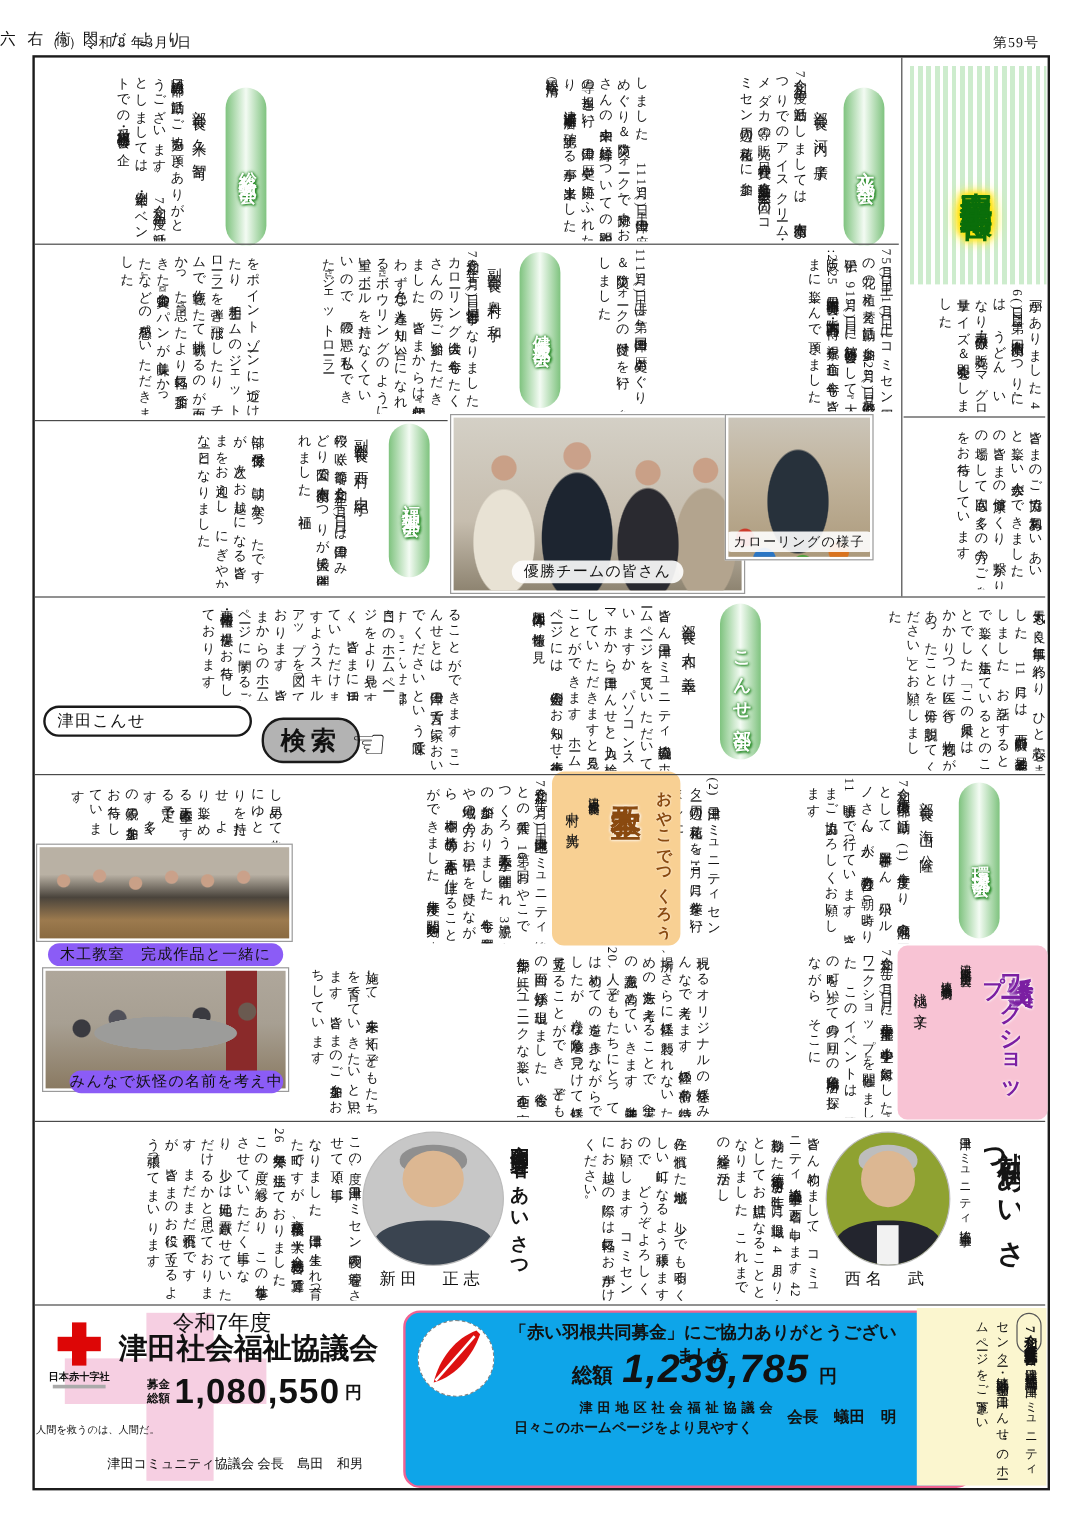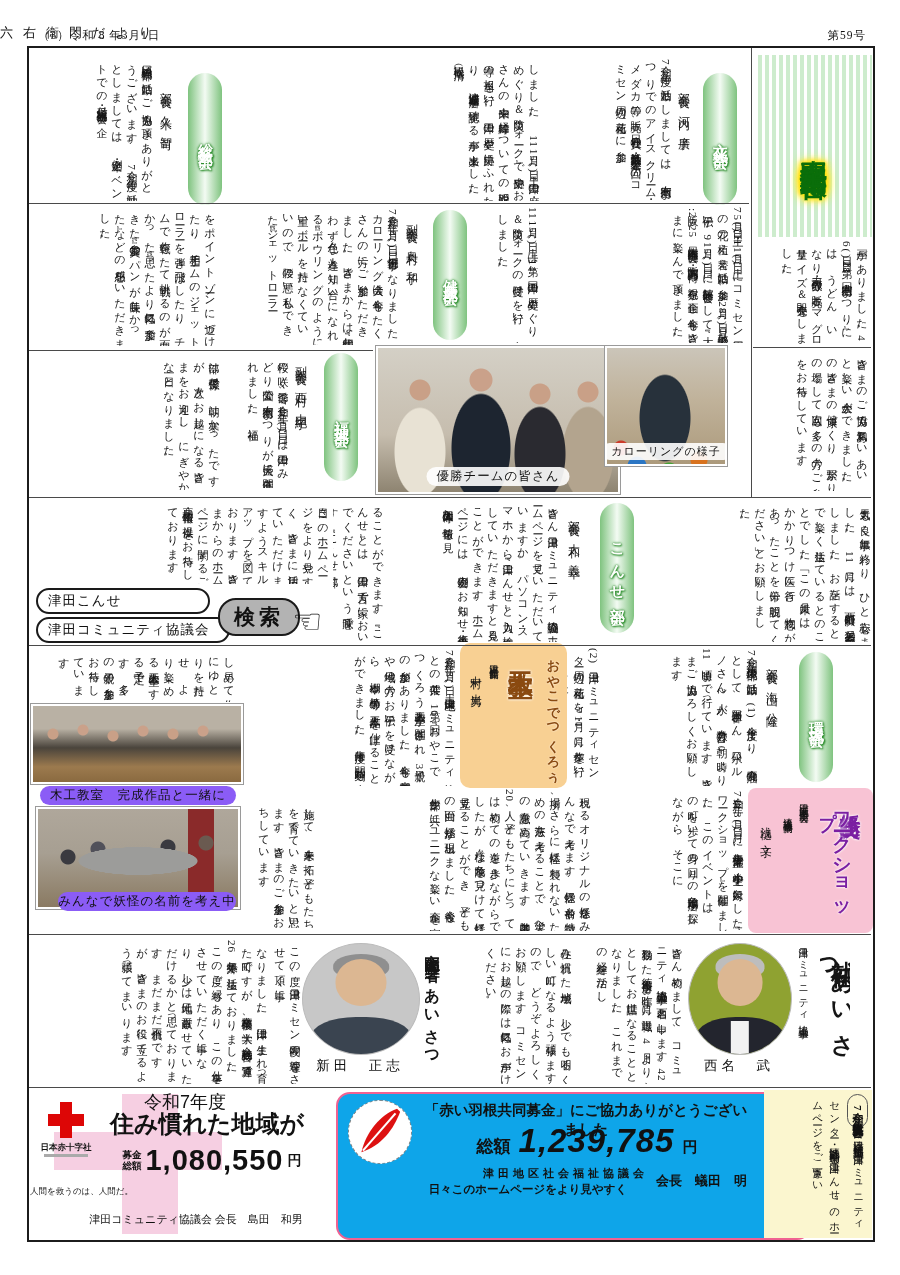--- a/index.html
+++ b/index.html
@@ -140,21 +140,20 @@
       <div class="cap-pill" style="font-size:11px;bottom:4px;">カローリングの様子</div>
     </div>
   </div>
 
   <div class="vt" style="left:640px;top:500px;width:232px;height:142px;">天気も良く無事に終わり、ひと安心しました。　11月には、西新浜町の独居老人宅を訪問しました。お話をすると毎日元気で楽しく生活しているとのことでした。「この月末には、かかりつけ医に行き、物忘れがあったことを十分に説明してください」とお願いしました。</div>
   <div class="vt" style="left:388px;top:500px;width:172px;height:142px;">皆さん津田コミュニティ協議会のホームページを見ていただいていますか。パソコン・スマホから『津田こんせ』と入力し検索していただきますと見ることができます。ホームページには、定例会のお知らせ・行事予定・組織・役員・専門部・加入団体等の情報を見</div>
   <div class="vt" style="left:333px;top:500px;width:52px;height:142px;">ることができます。『こんせ』とは、津田の方言で家においでくださいという意味です。『こんせ部』は、</div>
   <div class="vt" style="left:92px;top:500px;width:238px;height:84px;">日々このホームページをより見やすく、皆さまに活用していただけますようスキルアップを図っております。皆さまからのホームページに関するご要望・情報の提供をお待ちしております。</div>
 
   <div class="search-pill sans" style="left:36px;top:588px;width:150px;">津田こんせ</div>
-  <div class="search-pill sans" style="left:36px;top:617px;width:170px;">津田コミュニティ協議会</div>
   <div class="search-btn" style="left:218px;top:598px;">検索</div>
   <div class="hand" style="left:292px;top:605px;">☜</div>
 
   <div class="vt" style="left:613px;top:648px;width:146px;height:138px;">令和7年度環境部の活動は、(1)今年度より、廃食油の回収として、新田祥子さん、水口ハルノさん2人が、奇数月の朝10時より11時頃まで行っています。皆さまご協力よろしくお願いします。</div>
   <div class="vt" style="left:553px;top:648px;width:48px;height:138px;">(2)津田コミュニティセンター周辺の花植えを7月・11月に作業を行いました。</div>
 
   <div class="mokko-box">
     <div class="vt btitle" style="right:6px;left:auto;top:8px;height:132px;font-size:13px;color:#8a4a10;position:absolute;text-shadow:0 0 2px #fff;">おやこでつくろう</div>
     <div class="vt btitle" style="left:46px;top:8px;height:132px;font-size:25px;line-height:30px;color:#8a4a10;position:absolute;text-shadow:0 0 2px #fff,0 0 3px #fff;">木工教室</div>
     <div class="vt" style="left:26px;top:14px;height:125px;font-size:9.5px;position:absolute;">津田児童館館長</div>
@@ -223,21 +222,21 @@
     <div class="rc-cross-v" style="left:92px;top:4px;width:56px;height:140px;position:absolute;"></div>
     <div class="rc-cross-v" style="left:24px;top:42px;width:168px;height:38px;position:absolute;"></div>
     <div class="redcross-icon" style="position:absolute;left:18px;top:12px;width:36px;height:36px;">
       <span style="left:12px;top:0;width:12px;height:36px;"></span>
       <span style="left:0;top:12px;width:36px;height:12px;"></span>
     </div>
     <div class="sans" style="position:absolute;left:2px;top:52px;width:68px;text-align:center;font-size:8.5px;font-weight:bold;">日本赤十字社</div>
     <div style="position:absolute;left:14px;top:64px;width:44px;height:3px;background:#aaa;"></div>
     <div style="position:absolute;left:0px;top:96px;width:110px;font-size:8.5px;">人間を救うのは、人間だ。</div>
     <div class="sans" style="position:absolute;left:60px;top:0px;width:190px;text-align:center;font-size:18px;">令和7年度</div>
-    <div class="sans" style="position:absolute;left:52px;top:18px;width:250px;text-align:center;font-size:24px;font-weight:bold;">住み慣れた地域が</div>
+    <div class="sans" style="position:absolute;left:52px;top:18px;width:250px;text-align:center;font-size:24px;font-weight:bold;">津田社会福祉協議会</div>
     <div style="position:absolute;left:62px;top:54px;width:240px;display:flex;align-items:center;justify-content:center;gap:4px;">
       <span class="sans" style="display:inline-flex;flex-direction:column;font-size:9.5px;font-weight:bold;line-height:1.1;">
         <span>募金</span>
         <span>総額</span>
       </span>
       <span class="sans" style="font-size:29px;font-weight:bold;letter-spacing:1px;">1,080,550</span>
       <span class="sans" style="font-size:14px;font-weight:bold;">円</span>
     </div>
     <div style="position:absolute;left:30px;top:122px;width:272px;text-align:center;font-size:11px;">津田コミュニティ協議会 会長　島田　和男</div>
   </div>

